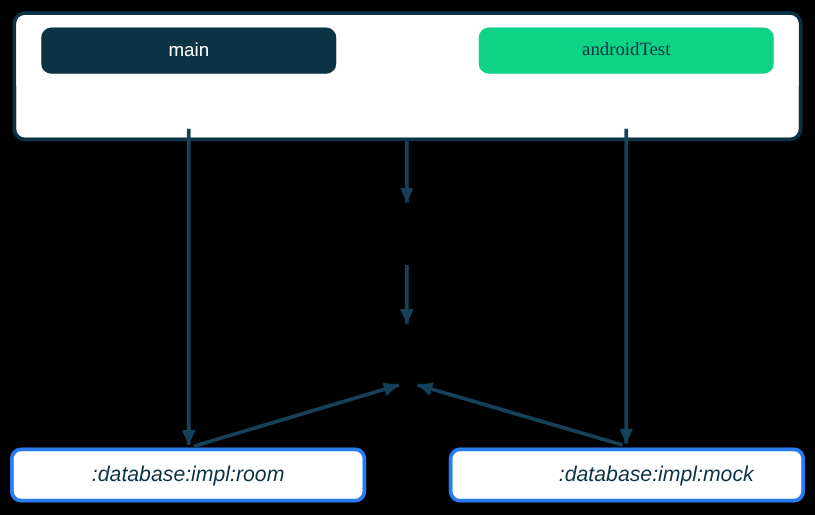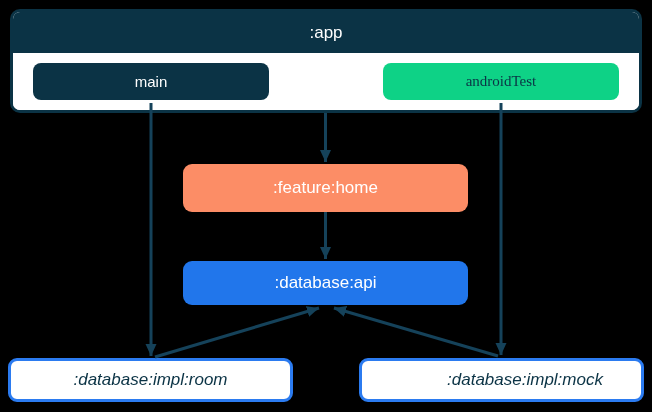--- a/index.html
+++ b/index.html
@@ -88,28 +88,25 @@
     </defs>
     <path class="edge" d="M325.5,113 L325.5,162" marker-end="url(#ah)"></path>
     <path class="edge" d="M151,103 L151,356" marker-end="url(#ah)"></path>
     <path class="edge" d="M501,103 L501,355" marker-end="url(#ah)"></path>
     <path class="edge" d="M325.5,212 L325.5,259" marker-end="url(#ah)"></path>
     <path class="edge" d="M155,357 L319,308" marker-end="url(#ah)"></path>
     <path class="edge" d="M498,356 L334,308" marker-end="url(#ah)"></path>
   </svg>
 
   <div class="app-container">
-    <div class="app-header">:app</div>
     <div class="app-body">
       <div class="pill pill-main">main</div>
       <div class="pill pill-androidtest">androidTest</div>
     </div>
   </div>
 
-  <div class="node feature-home">:feature:home</div>
 
-  <div class="node database-api">:database:api</div>
 
   <div class="node impl-box impl-room">:database:impl:room</div>
 
   <div class="node impl-box impl-mock">:database:impl:mock</div>
 
 </div>
 
 </body></html>

